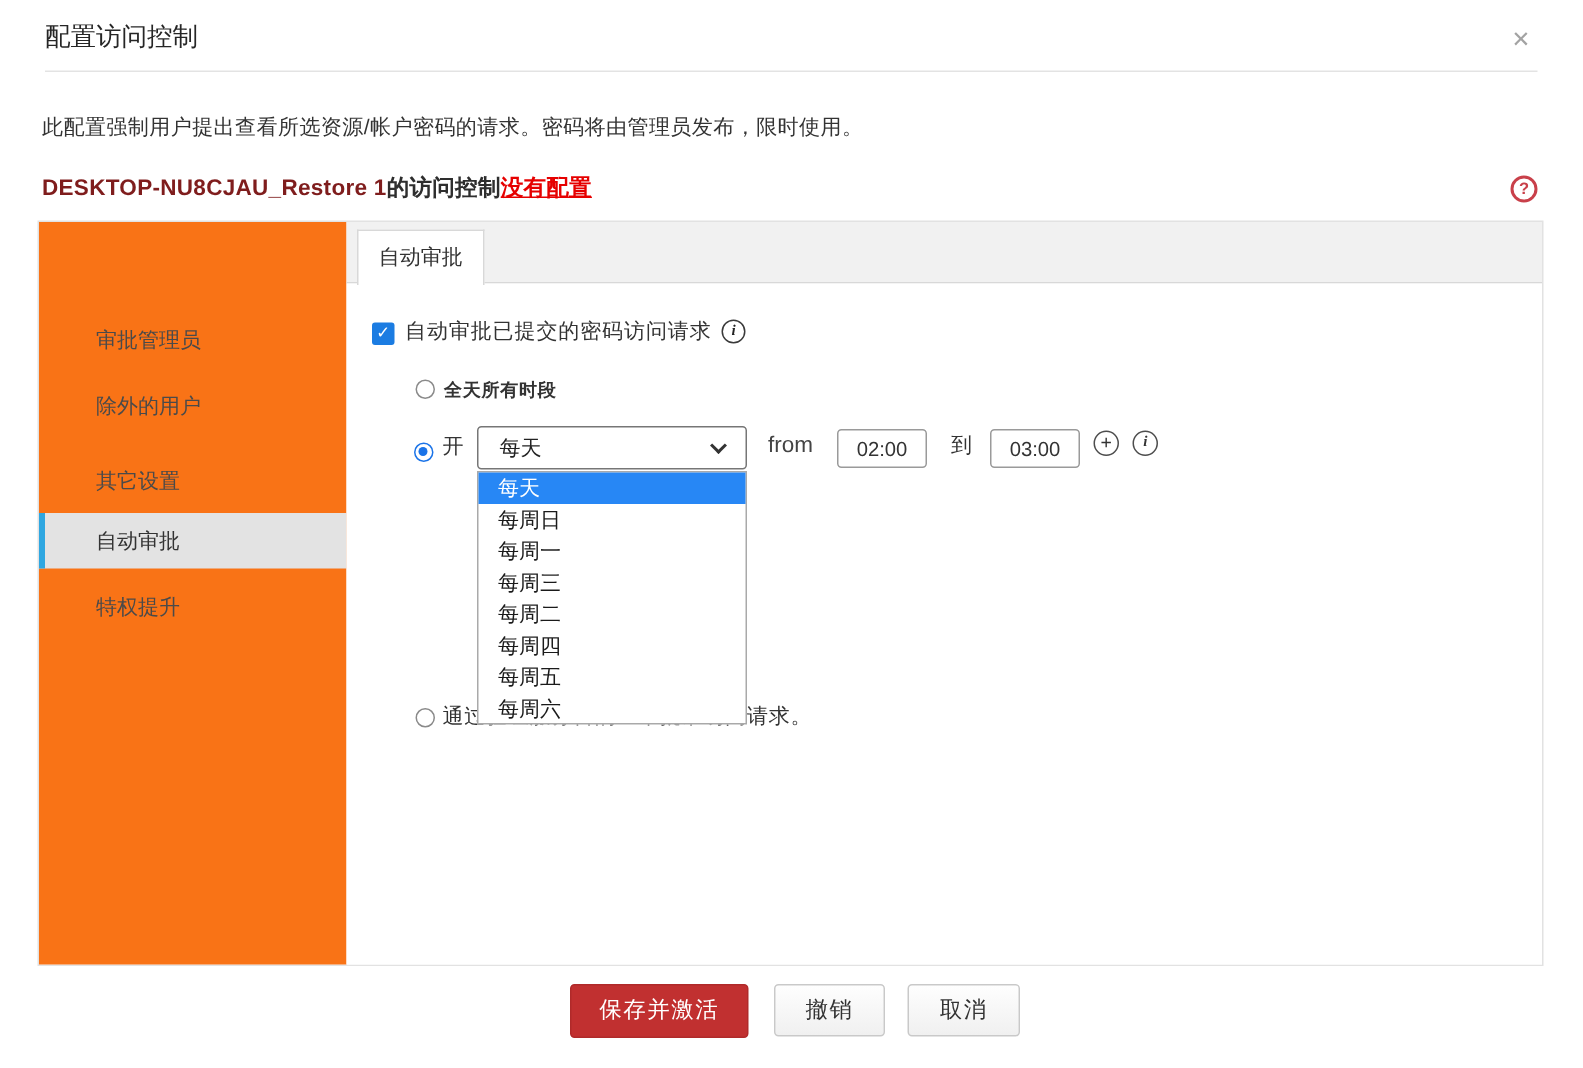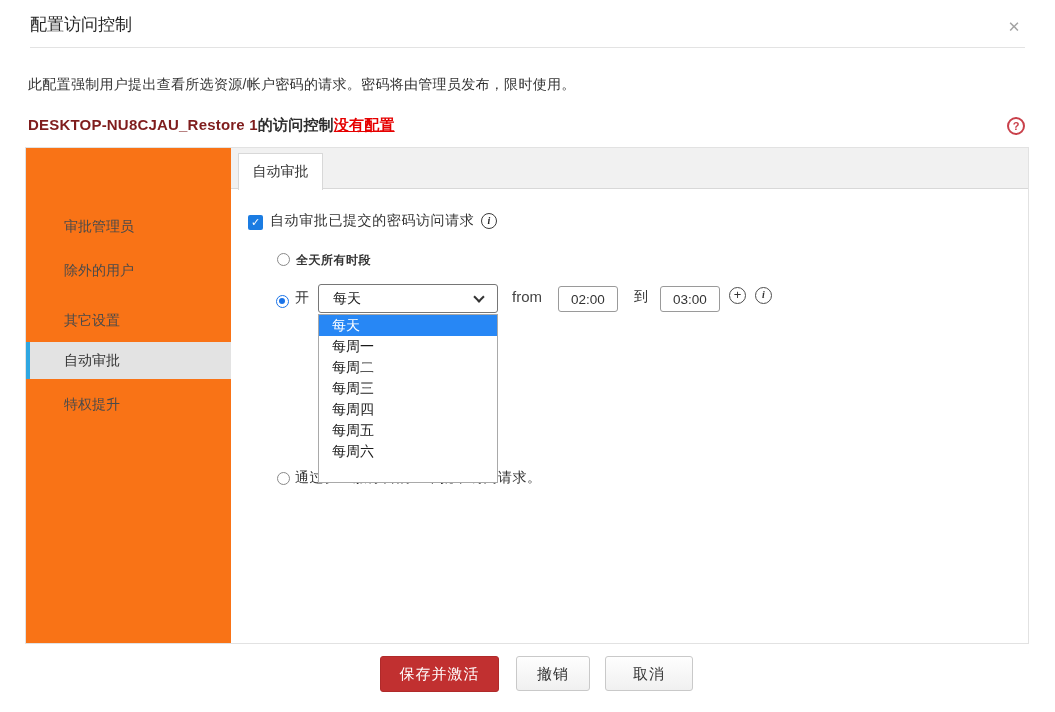--- a/index.html
+++ b/index.html
@@ -92,21 +92,21 @@
   .ddl-item { height:21px; line-height:21px; font-size:14px; padding-left:13px; color:#1a1a1a; cursor:pointer; }
   .ddl-item.hl { background:#2787f5; color:#fff; }
 
   
   .btn { position:absolute; top:656px; border-radius:3px; font-size:15px; text-align:center; cursor:pointer; }
   .btn-save { left:380px; width:119px; height:36px; background:#c13030; border:1px solid #b02a2a;
               color:#fff; line-height:34px; letter-spacing:1px;font-family:Liberation Serif, serif; }
   .btn-gray { height:35px; background:linear-gradient(#fefefe,#f0f0f0); border:1px solid #c9c9c9;
               color:#333; line-height:33px; letter-spacing:1px; }
   .btn-revert { left:516px; width:74px; }
-  .btn-cancel { left:605px; width:88px; }
+  .btn-cancel { left:605px; width:75px; }
 </style>
 </head>
 <body>
 
 <div id="screen">
 
   <div class="dlg-title">配置访问控制</div>
   <div class="close-x">✕</div>
   <div class="title-divider"></div>
 
@@ -154,23 +154,24 @@
       <input class="time-input t2" value="03:00" style="">
       <div class="round-btn plus-btn">+</div>
       <div class="round-btn info2">i</div>
 
 
       <div class="radio r3"></div>
       <div class="r3-label">通过验证服务台的工单批准访问请求。</div>
 
       <div class="ddl">
         <div class="ddl-item hl">每天</div>
+        <div class="ddl-item">每周日</div>
         <div class="ddl-item">每周一</div>
+        <div class="ddl-item">每周三</div>
         <div class="ddl-item">每周二</div>
-        <div class="ddl-item">每周三</div>
         <div class="ddl-item">每周四</div>
         <div class="ddl-item">每周五</div>
         <div class="ddl-item">每周六</div>
       </div>
 
     </div>
   </div>
 
   <div class="btn btn-save">保存并激活</div>
   <div class="btn btn-gray btn-revert">撤销</div>

